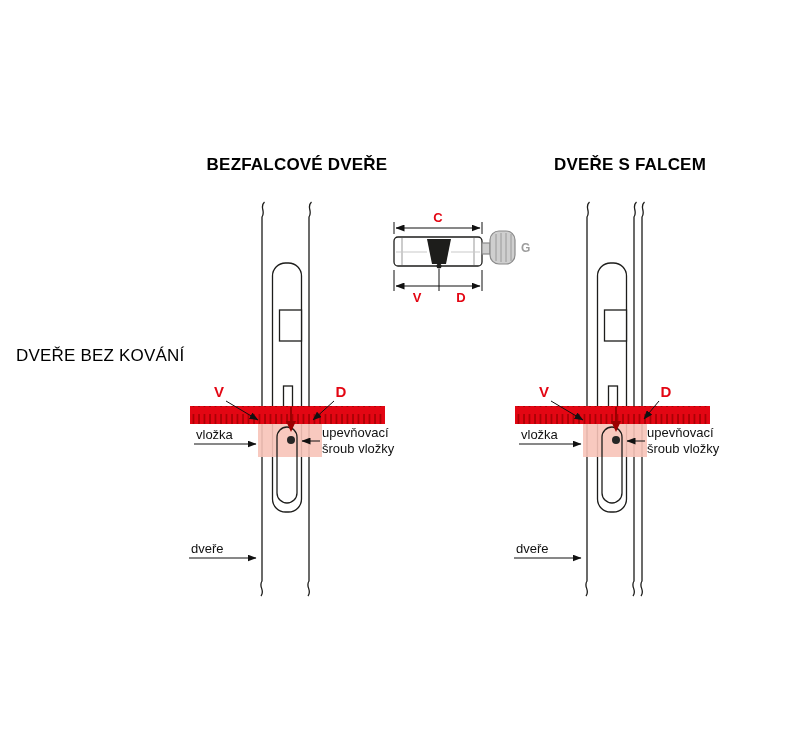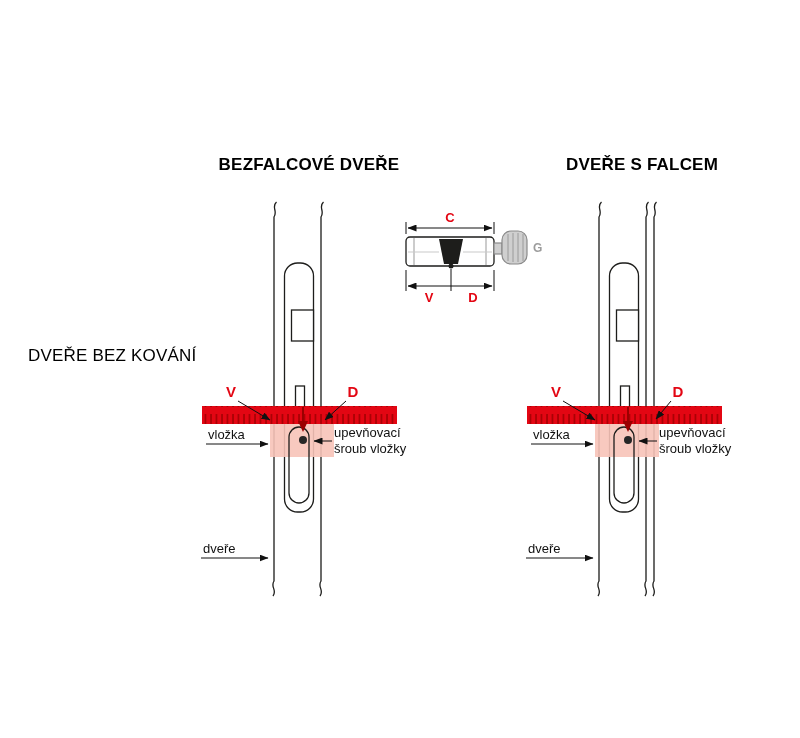--- a/index.html
+++ b/index.html
@@ -7,21 +7,20 @@
     padding: 0;
     background: #ffffff;
     font-family: "Liberation Sans", sans-serif;
   }
   .canvas {
     position: relative;
     width: 784px;
     height: 738px;
     background: #ffffff;
     overflow: hidden;
-    padding-left: 12px;
   }
   svg text { font-family: "Liberation Sans", sans-serif; }
 
   .h-title   { font-size: 17px; font-weight: bold; fill: #000; letter-spacing: .2px; }
   .side-note { font-size: 17px; fill: #000; letter-spacing: .2px; }
   .dim-label       { font-size: 15px; font-weight: bold; fill: var(--accent-red, #e30613); }
   .dim-label-small { font-size: 13px; font-weight: bold; fill: var(--accent-red, #e30613); }
   .anno       { font-size: 13px; fill: #111; }
   .knob-label { font-size: 12px; font-weight: bold; fill: var(--knob-gray, #9c9c9c); }
 

